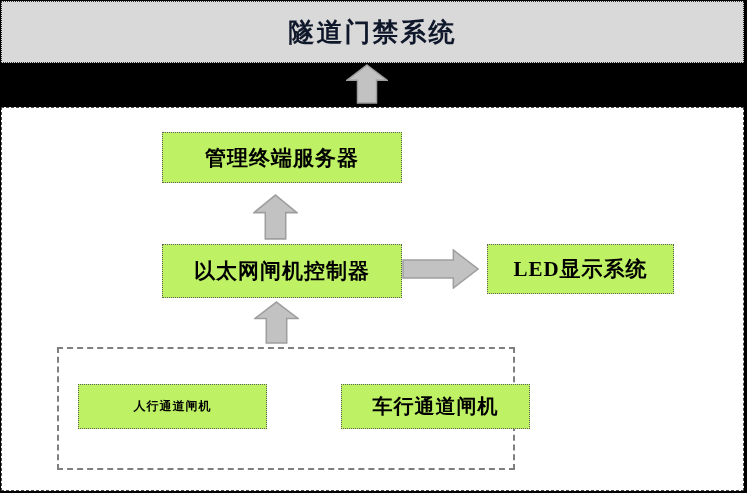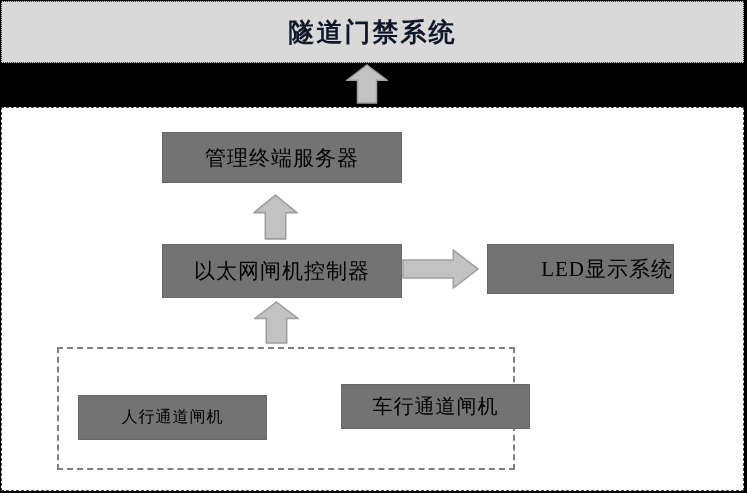--- a/index.html
+++ b/index.html
@@ -33,32 +33,32 @@
     width: 743px; height: 384px;
     box-sizing: border-box;
     background: #ffffff;
     border: 1px dashed #4c4c4c;
   }
 
   
   .node {
     position: absolute;
     box-sizing: border-box;
-    background: #737373;
+    background: #bef264;
     border: 1px dotted #5c5c5c;
     display: flex; align-items: center; justify-content: center;
-    font-size: 21px; font-weight: normal; color: #000;
+    font-size: 21px; font-weight: bold; color: #000;
     letter-spacing: 1px;
     white-space: nowrap;
   }
 
   .node-management { left: 161px; top: 131px; width: 240px; height: 51px; }
   .node-controller { left: 161px; top: 243px; width: 240px; height: 54px; }
-  .node-led        { left: 486px; top: 243px; width: 187px; height: 50px; justify-content: flex-end; }
-  .node-pedestrian { left: 77px;  top: 383px; width: 189px; height: 45px; font-size: 16px; margin-top: 11px; }
+  .node-led        { left: 486px; top: 243px; width: 187px; height: 50px; }
+  .node-pedestrian { left: 77px;  top: 383px; width: 189px; height: 45px; font-size: 12px; }
   .node-vehicle    { left: 292px; top: 383px; width: 189px; height: 45px; font-size: 20px; margin-left: 48px; }
 
   
   .gate-group {
     position: absolute;
     left: 56px; top: 346px;
     width: 458px; height: 123px;
     box-sizing: border-box;
     border: 2px dashed #7f7f7f;
     background: transparent;

